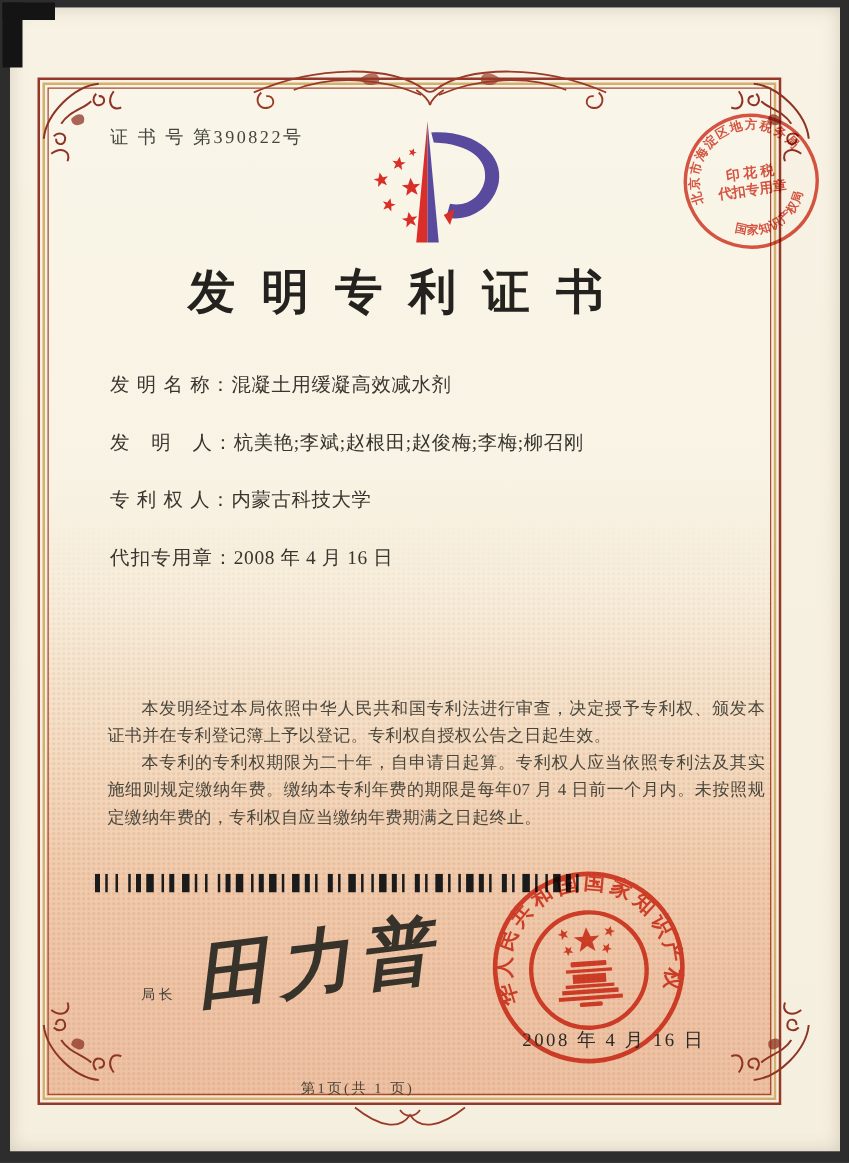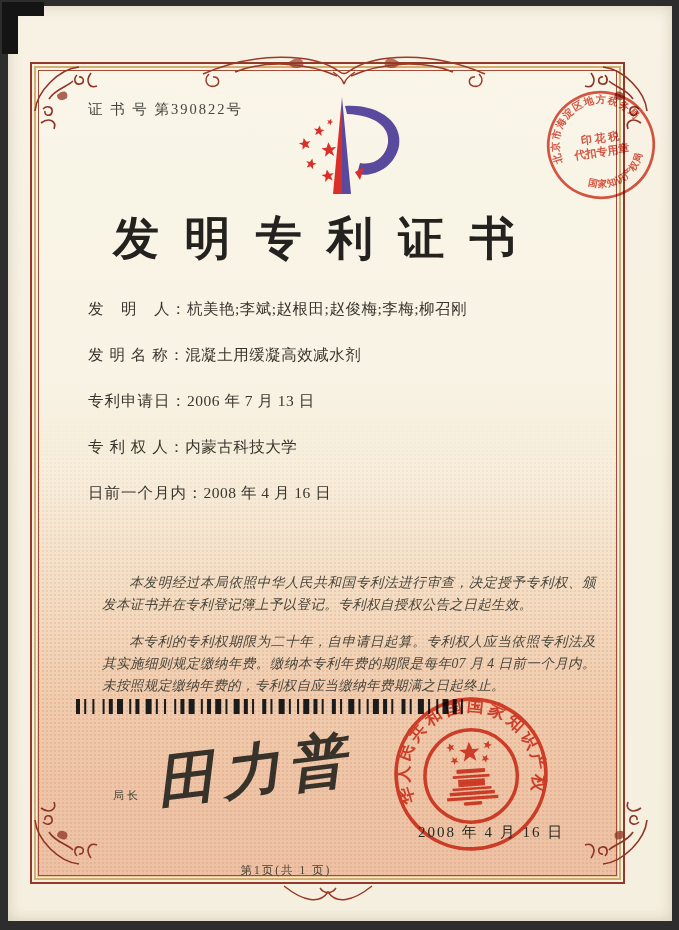--- a/index.html
+++ b/index.html
@@ -29,29 +29,29 @@
   .c-bl{left:25px;bottom:55px;transform:scaleY(-1);}
   .c-br{right:23px;bottom:55px;transform:scale(-1,-1);}
   .top-flourish{position:absolute;left:185px;top:38px;z-index:3;}
   .bottom-flourish{position:absolute;left:272px;top:872px;z-index:3;}
   
   .cert-number{position:absolute;left:80px;top:94px;z-index:4;font-size:14.5px;
                letter-spacing:2px;color:#45443e;}
   .logo{position:absolute;left:275px;top:88px;z-index:4;}
   .tax-seal{position:absolute;left:534px;top:80px;z-index:6;opacity:.88;mix-blend-mode:multiply;}
   .title{position:absolute;left:22px;top:202px;width:552px;z-index:4;text-align:center;
-         padding-left:42px;font-size:46px;font-weight:bold;color:#24221e;letter-spacing:.55em;}
+         padding-left:42px;font-size:38px;font-weight:bold;color:#24221e;letter-spacing:.55em;}
   .fields{position:absolute;left:80px;top:292px;z-index:4;display:flex;flex-direction:column;
           gap:24px;font-size:15.5px;color:#38352e;}
   .field-row{white-space:nowrap;line-height:22px;}
   .field-label{letter-spacing:1px;}
   .field-value{letter-spacing:.5px;}
   .body-text{position:absolute;left:78px;top:550px;width:526px;z-index:4;font-size:13.6px;
              line-height:21.7px;color:#4a463c;text-align:justify;letter-spacing:.3px;}
-  .body-text p{margin:16px;text-indent:2em;font-style:italic;}
+  .body-text p{margin:0;text-indent:2em;}
   .barcode{position:absolute;left:68px;top:693px;width:388px;height:15px;z-index:4;}
   .director{position:absolute;left:105px;top:782px;z-index:4;font-size:11px;
             letter-spacing:3px;color:#43403a;}
   .signature{position:absolute;left:148px;top:726px;z-index:5;font-size:58px;font-weight:700;
              font-style:italic;letter-spacing:8px;color:#37332b;transform:rotate(-7deg);
              white-space:nowrap;}
   .main-seal{position:absolute;left:384px;top:689px;z-index:4;opacity:.92;mix-blend-mode:multiply;}
   .seal-date{position:absolute;left:398px;top:817px;width:170px;z-index:6;text-align:center;
              font-size:15px;letter-spacing:2px;color:#2b2924;}
   .footer{position:absolute;left:22px;top:857px;width:478px;padding-left:34px;z-index:4;
@@ -169,33 +169,30 @@
           <text x="56" y="53" text-anchor="middle" font-size="10.5" font-weight="bold">印 花 税</text>
           <text x="56" y="66" text-anchor="middle" font-size="10.5" font-weight="bold">代扣专用章</text>
         </g>
       </g>
     </svg>
 
     <div class="title">发明专利证书</div>
 
     <div class="fields">
       <div class="field-row">
+        <span class="field-label">发 明 名 称：</span><span class="field-value">混凝土用缓凝高效减水剂</span>
+      </div>
+      <div class="field-row">
         <span class="field-label">发　明　人：</span><span class="field-value">杭美艳;李斌;赵根田;赵俊梅;李梅;柳召刚</span>
       </div>
       <div class="field-row">
-        <span class="field-label">发 明 名 称：</span><span class="field-value">混凝土用缓凝高效减水剂</span>
-      </div>
-      <div class="field-row">
-        <span class="field-label">专利申请日：</span><span class="field-value">2006 年 7 月 13 日</span>
-      </div>
-      <div class="field-row">
         <span class="field-label">专 利 权 人：</span><span class="field-value">内蒙古科技大学</span>
       </div>
       <div class="field-row">
-        <span class="field-label">日前一个月内：</span><span class="field-value">2008 年 4 月 16 日</span>
+        <span class="field-label">代扣专用章：</span><span class="field-value">2008 年 4 月 16 日</span>
       </div>
     </div>
 
     <div class="body-text">
       <p>本发明经过本局依照中华人民共和国专利法进行审查，决定授予专利权、颁发本证书并在专利登记簿上予以登记。专利权自授权公告之日起生效。</p>
       <p>本专利的专利权期限为二十年，自申请日起算。专利权人应当依照专利法及其实施细则规定缴纳年费。缴纳本专利年费的期限是每年07 月 4 日前一个月内。未按照规定缴纳年费的，专利权自应当缴纳年费期满之日起终止。</p>
     </div>
 
     <svg class="barcode" preserveAspectRatio="none" viewBox="0 0 193.95000000000024 16">
       <g id="barcode-bars" fill="#1b1b1b">

